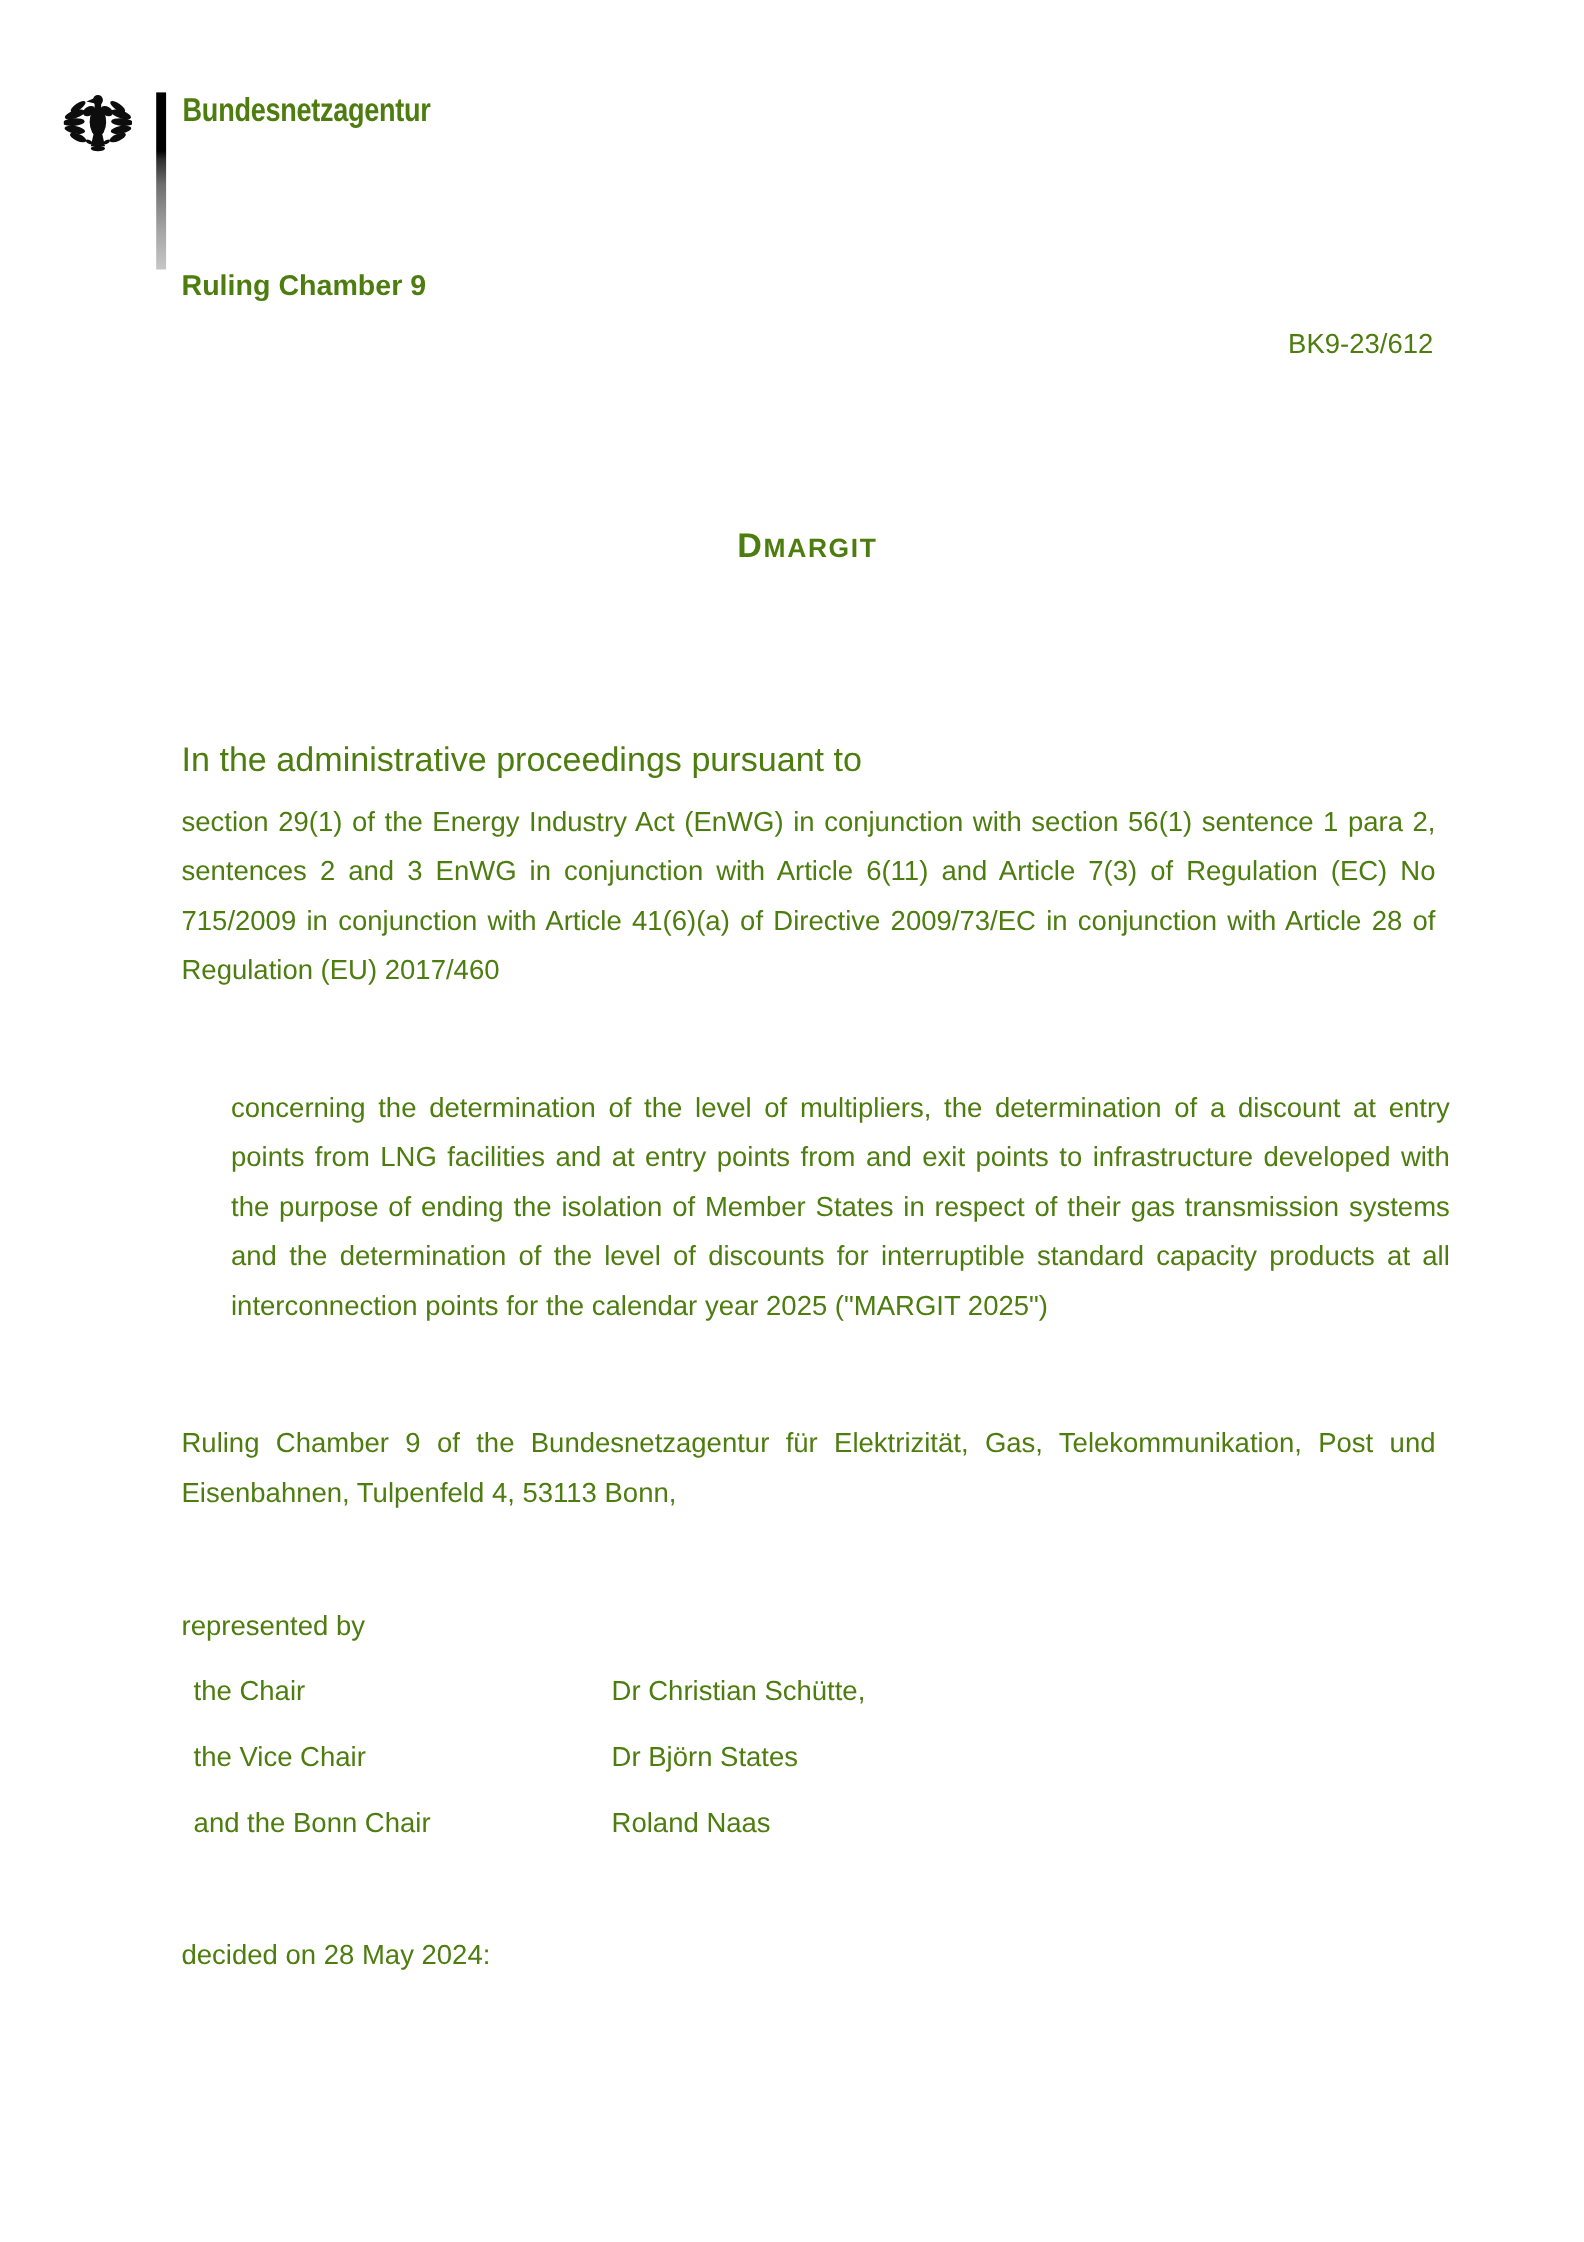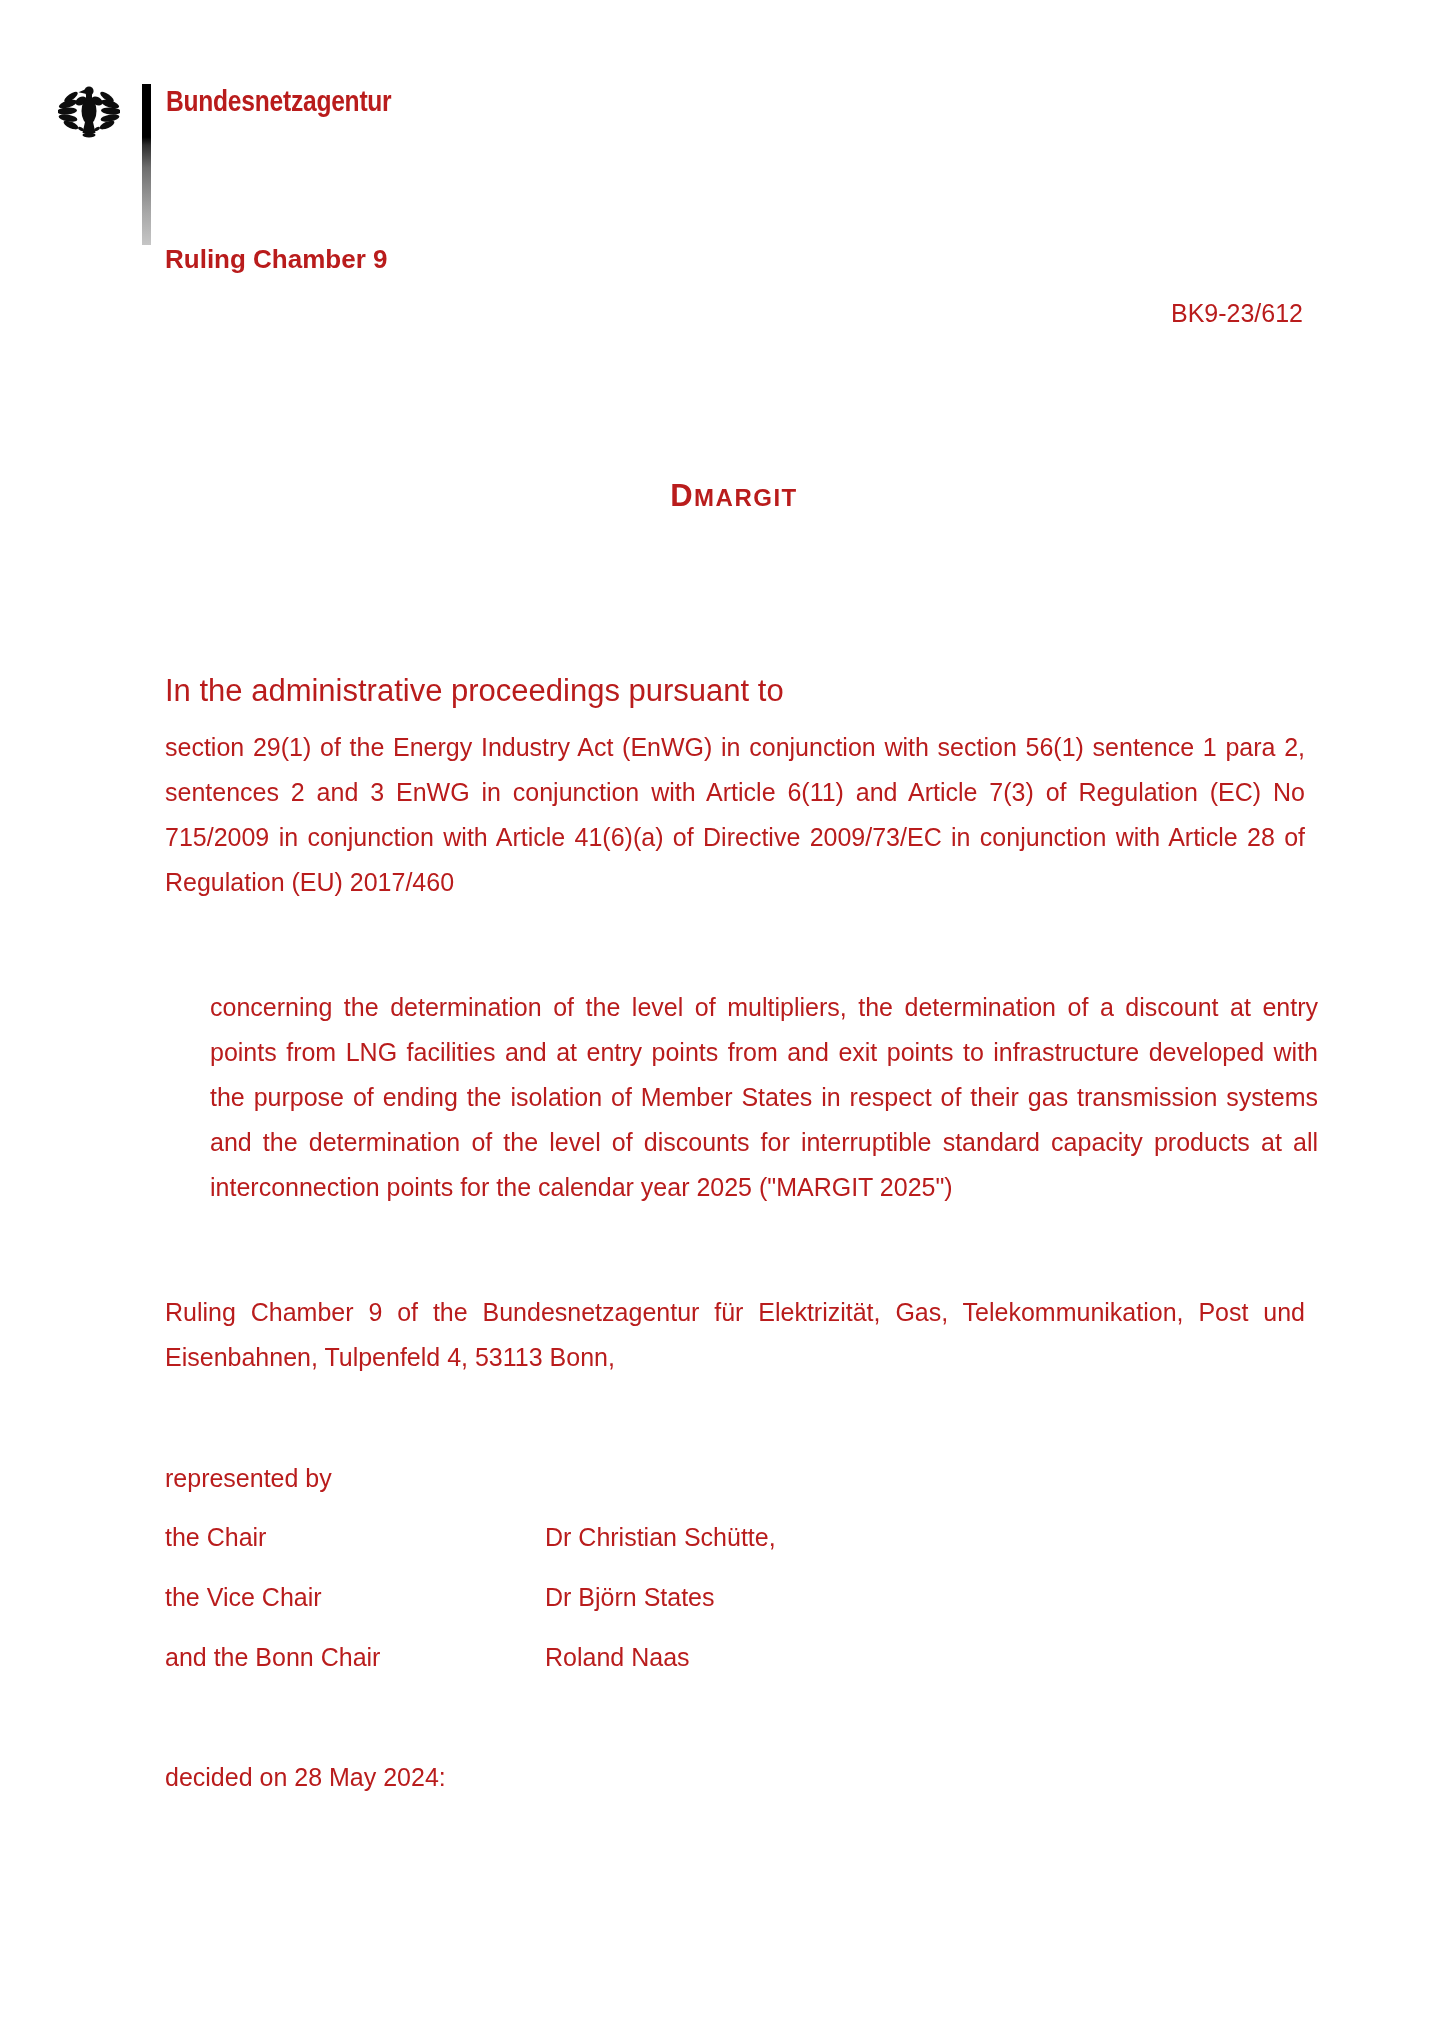--- a/index.html
+++ b/index.html
@@ -6,21 +6,21 @@
     margin: 0;
     padding: 0;
     background: #ffffff;
   }
   .page {
     position: relative;
     width: 1440px;
     height: 2038px;
     background: #ffffff;
     font-family: "Liberation Sans", "DejaVu Sans", sans-serif;
-    color: #b91c1c;
+    color: #4d7c0f;
     overflow: hidden;
   }
   .abs { position: absolute; }
 
   
   .eagle {
     left: 58px;
     top: 82px;
     width: 62px;
     height: 62px;
@@ -107,21 +107,21 @@
   }
 
   .represented {
     left: 165px;
     top: 1464px;
     font-size: 25px;
     line-height: 1.15;
   }
 
   .members {
-    left: 165px;
+    left: 176px;
     top: 1523px;
     width: 1140px;
   }
   .member-row {
     position: relative;
     height: 60px;
     font-size: 25px;
     line-height: 1.15;
   }
   .member-role {

